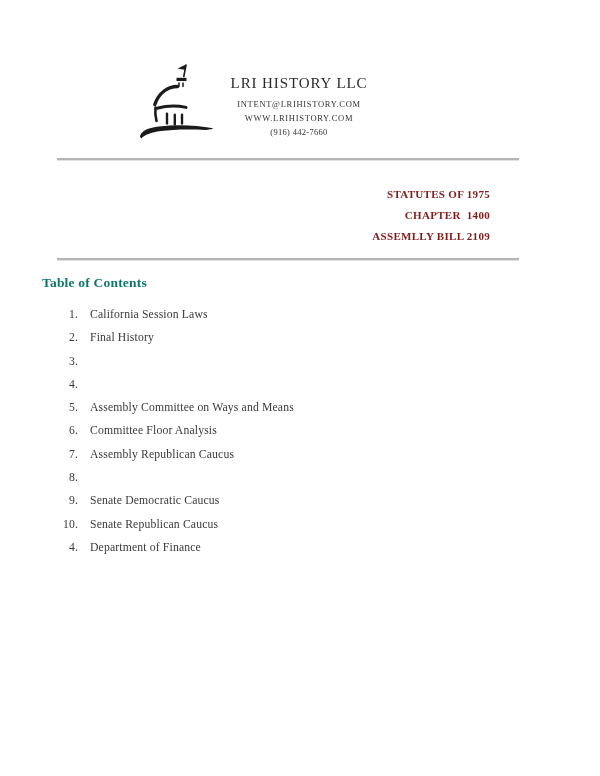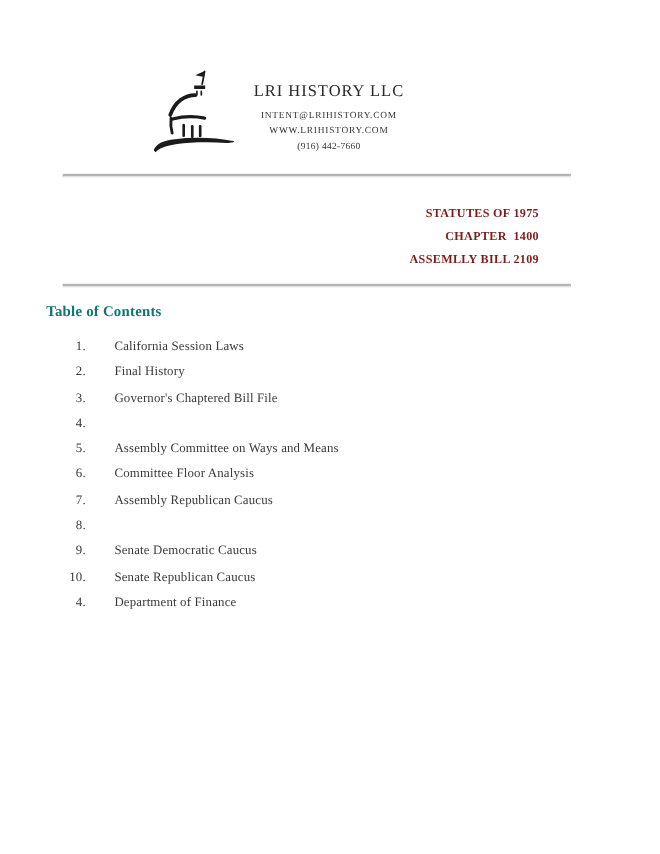--- a/index.html
+++ b/index.html
@@ -85,21 +85,21 @@
     font-size: 11.7px;
     color: #3a3a3a;
     letter-spacing: 0.15px;
   }
   .toc-num {
     width: 38px;
     text-align: right;
     flex: 0 0 auto;
   }
   .toc-label {
-    margin-left: 26px;
+    margin-left: 12px;
   }
 </style>
 </head>
 <body>
 
 <div class="page">
 
   <svg class="logo" viewBox="0 0 90 90" fill="none" stroke="#1b1b1b" stroke-linecap="round">
 
     <path d="M56,9.5 L47.5,13.5 L55.5,15 Z" fill="#1b1b1b" stroke="none"></path>
@@ -144,21 +144,20 @@
     <div class="toc-row">
       <span class="toc-num">1.</span>
       <span class="toc-label">California Session Laws</span>
     </div>
     <div class="toc-row">
       <span class="toc-num">2.</span>
       <span class="toc-label">Final History</span>
     </div>
     <div class="toc-row">
       <span class="toc-num">3.</span>
-      <span class="toc-label">Governor's Chaptered Bill File</span>
     </div>
     <div class="toc-row">
       <span class="toc-num">4.</span>
     </div>
     <div class="toc-row">
       <span class="toc-num">5.</span>
       <span class="toc-label">Assembly Committee on Ways and Means</span>
     </div>
     <div class="toc-row">
       <span class="toc-num">6.</span>

